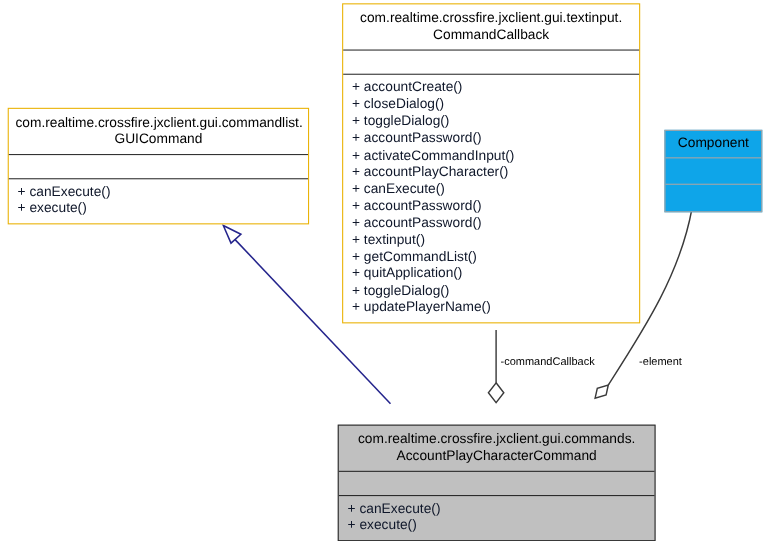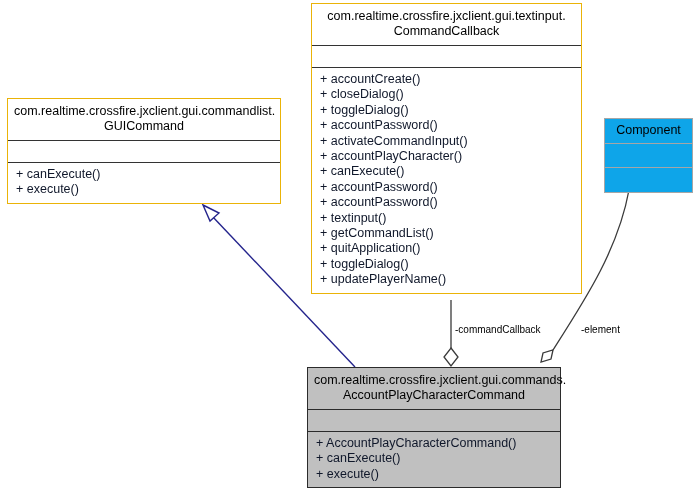--- a/index.html
+++ b/index.html
@@ -145,26 +145,25 @@
         <div class="op">+ execute()</div>
       </div>
   </div>
 
   <div class="uml-class external" id="cls-component" style="left:604px; top:118px; width:89px;">
     <div class="uml-name">Component</div>
     <div class="uml-attrs"></div>
     <div class="uml-ops" style="min-height:24px;"></div>
   </div>
 
-  <div class="uml-class filled" id="cls-account-play-character-command" style="left:307px; top:367px; width:254px;">
+  <div class="uml-class filled" id="cls-account-play-character-command" style="left:307px; top:386px; width:289px;">
     <div class="uml-name">com.realtime.crossfire.jxclient.gui.commands.
 AccountPlayCharacterCommand</div>
     <div class="uml-attrs"></div>
     <div class="uml-ops">
-        <div class="op">+ AccountPlayCharacterCommand()</div>
         <div class="op">+ canExecute()</div>
         <div class="op">+ execute()</div>
       </div>
   </div>
 
   <div class="edge-label" style="left:455px; top:323px;">-commandCallback</div>
 
   <div class="edge-label" style="left:581px; top:323px;">-element</div>
 
 </div>

